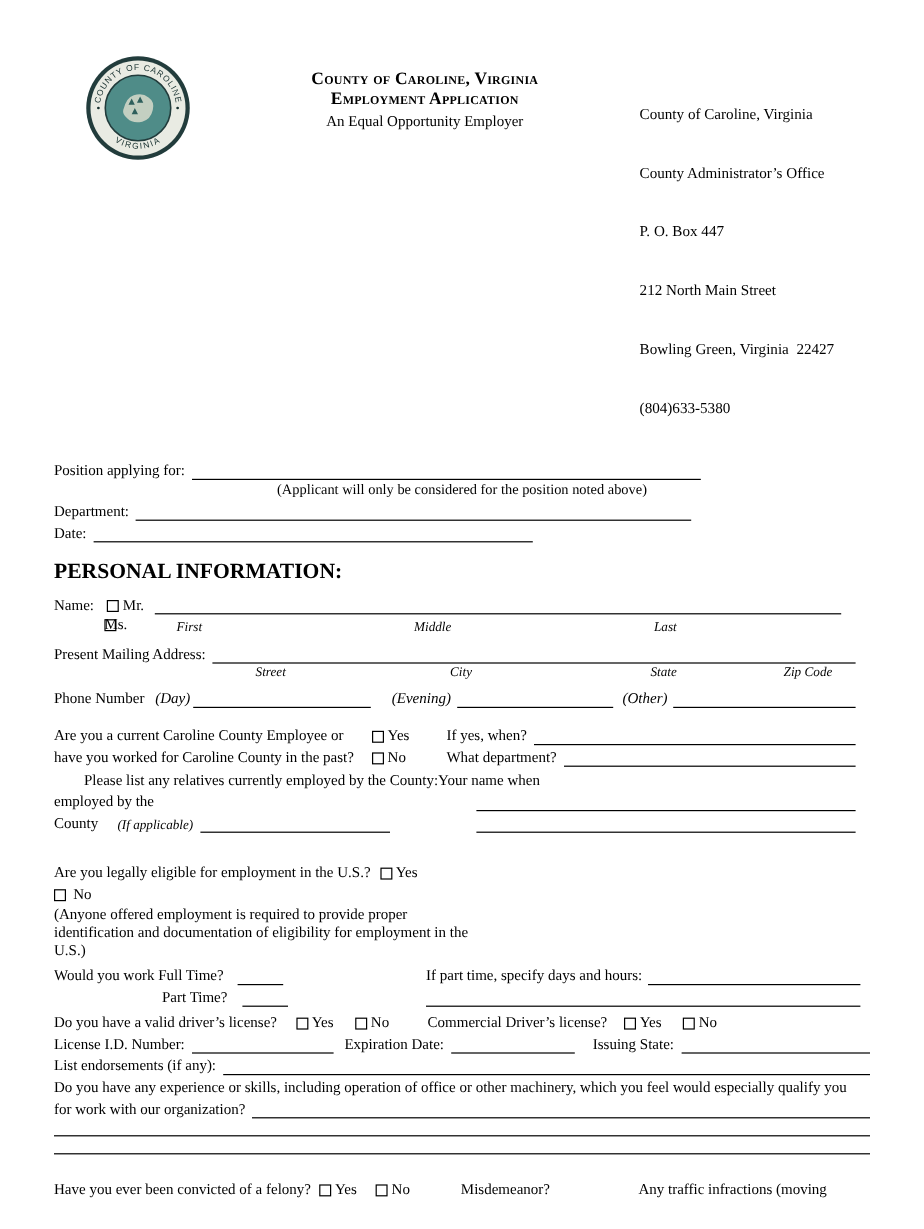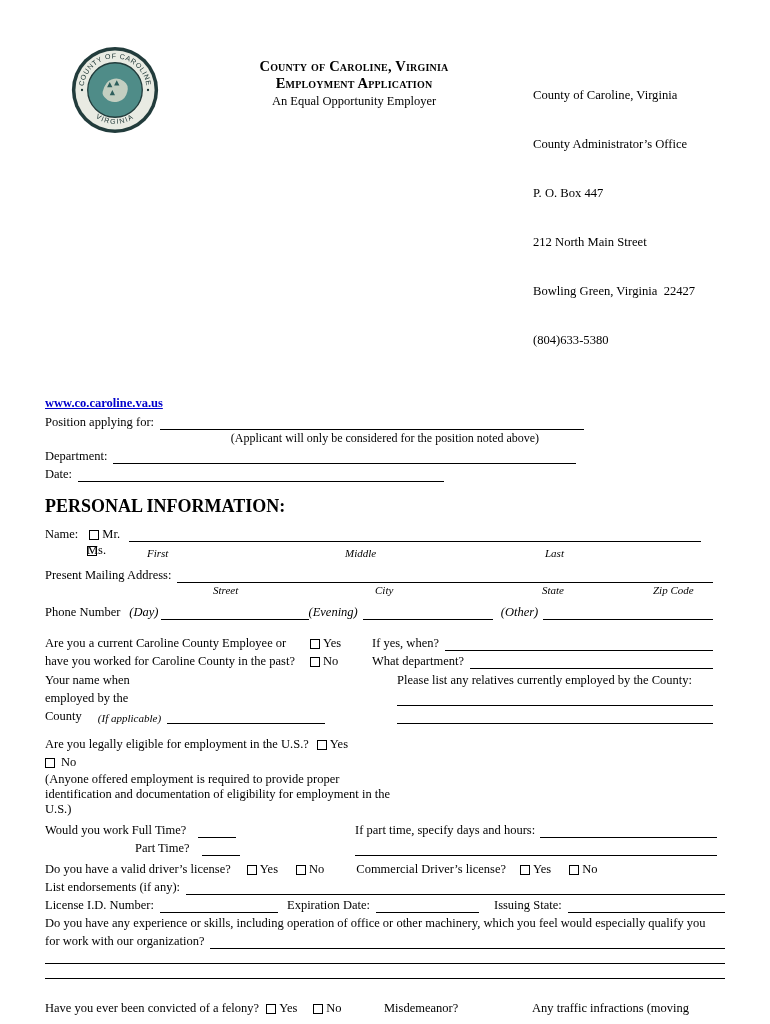--- a/index.html
+++ b/index.html
@@ -71,23 +71,20 @@
     <div class="address-block">
       <div>County of Caroline, Virginia</div>
       <div>County Administrator’s Office</div>
       <div>P. O. Box 447</div>
       <div>212 North Main Street</div>
       <div>Bowling Green, Virginia  22427</div>
       <div>(804)633-5380</div>
     </div>
   </div>
 
-  <div class="website">
-    <a>www.co.caroline.va.us</a>
-  </div>
 
   <div class="row" style="margin-top:4px">
     <span>Position applying for:</span>
     <span class="line" style="width:424px; margin-left:6px"></span>
   </div>
   <div class="note-center">(Applicant will only be considered for the position noted above)</div>
 
   <div class="row">
     <span>Department:</span>
     <span class="line" style="width:463px; margin-left:6px"></span>
@@ -125,21 +122,21 @@
     <span style="left:168px">Street</span>
     <span style="left:330px">City</span>
     <span style="left:497px">State</span>
     <span style="left:608px">Zip Code</span>
   </div>
 
   <div class="row" style="margin-top:8px">
     <span>Phone Number</span>
     <span class="it" style="margin-left:9px">(Day)</span>
     <span class="line" style="width:148px; margin-left:2px"></span>
-    <span class="it" style="margin-left:0">(Evening)</span>
+    <span class="it" style="margin-left:18px">(Evening)</span>
     <span class="line" style="width:130px; margin-left:5px"></span>
     <span class="it" style="margin-left:8px">(Other)</span>
     <span class="line grow" style="margin-left:5px; margin-right:12px"></span>
   </div>
 
   <div style="margin-top:16px">
     <div class="row" style="margin-top:0">
       <span style="width:265px">Are you a current Caroline County Employee or</span>
       <span class="cell" style="width:62px">
           <span class="cb"></span>
@@ -151,38 +148,38 @@
     <div class="row">
       <span style="width:265px">have you worked for Caroline County in the past?</span>
       <span class="cell" style="width:62px">
           <span class="cb"></span>
           <span>No</span>
         </span>
       <span>What department?</span>
       <span class="line grow" style="margin-left:6px; margin-right:12px"></span>
     </div>
     <div class="row" style="margin-top:4px">
+      <span style="margin-left:25px">Please list any relatives currently employed by the County:</span>
       <span style="width:327px">Your name when</span>
-      <span style="margin-left:25px">Please list any relatives currently employed by the County:</span>
     </div>
     <div class="row">
       <span style="width:327px">employed by the</span>
       <span class="line grow" style="margin-left:25px; margin-right:12px"></span>
     </div>
     <div class="row">
       <span class="cell" style="width:327px">
         <span>County</span>
         <span class="it sm" style="margin-left:16px">(If applicable)</span>
         <span class="line" style="width:158px; margin-left:6px"></span>
       </span>
       <span class="line grow" style="margin-left:25px; margin-right:12px"></span>
     </div>
   </div>
 
-  <div style="margin-top:13px">
+  <div style="margin-top:26px">
     <div class="row" style="margin-top:0">
       <span>Are you legally eligible for employment in the U.S.?</span>
       <span class="cb" style="margin-left:8px"></span>
       <span>Yes</span>
     </div>
     <div class="row">
       <span class="cb"></span>
       <span style="margin-left:3px">No</span>
     </div>
     <div style="width:346px; margin-top:2px">(Anyone offered employment is required to provide proper identification and documentation of eligibility for employment in the U.S.)</div>
@@ -210,29 +207,29 @@
       <span>Yes</span>
       <span class="cb" style="margin-left:18px"></span>
       <span>No</span>
       <span style="margin-left:32px">Commercial Driver’s license?</span>
       <span class="cb" style="margin-left:14px"></span>
       <span>Yes</span>
       <span class="cb" style="margin-left:18px"></span>
       <span>No</span>
     </div>
     <div class="row">
-      <span>List endorsements (if any):</span>
-      <span class="line grow" style="margin-left:6px"></span>
-    </div>
-    <div class="row">
       <span>License I.D. Number:</span>
       <span class="line" style="width:118px; margin-left:6px"></span>
       <span style="margin-left:9px">Expiration Date:</span>
       <span class="line" style="width:103px; margin-left:6px"></span>
       <span style="margin-left:15px">Issuing State:</span>
+      <span class="line grow" style="margin-left:6px"></span>
+    </div>
+    <div class="row">
+      <span>List endorsements (if any):</span>
       <span class="line grow" style="margin-left:6px"></span>
     </div>
     <div class="nowrap" style="margin-top:3px">Do you have any experience or skills, including operation of office or other machinery, which you feel would especially qualify you</div>
     <div class="row">
       <span>for work with our organization?</span>
       <span class="line grow" style="margin-left:6px"></span>
     </div>
     <div class="answer-line"></div>
     <div class="answer-line"></div>
   </div>

